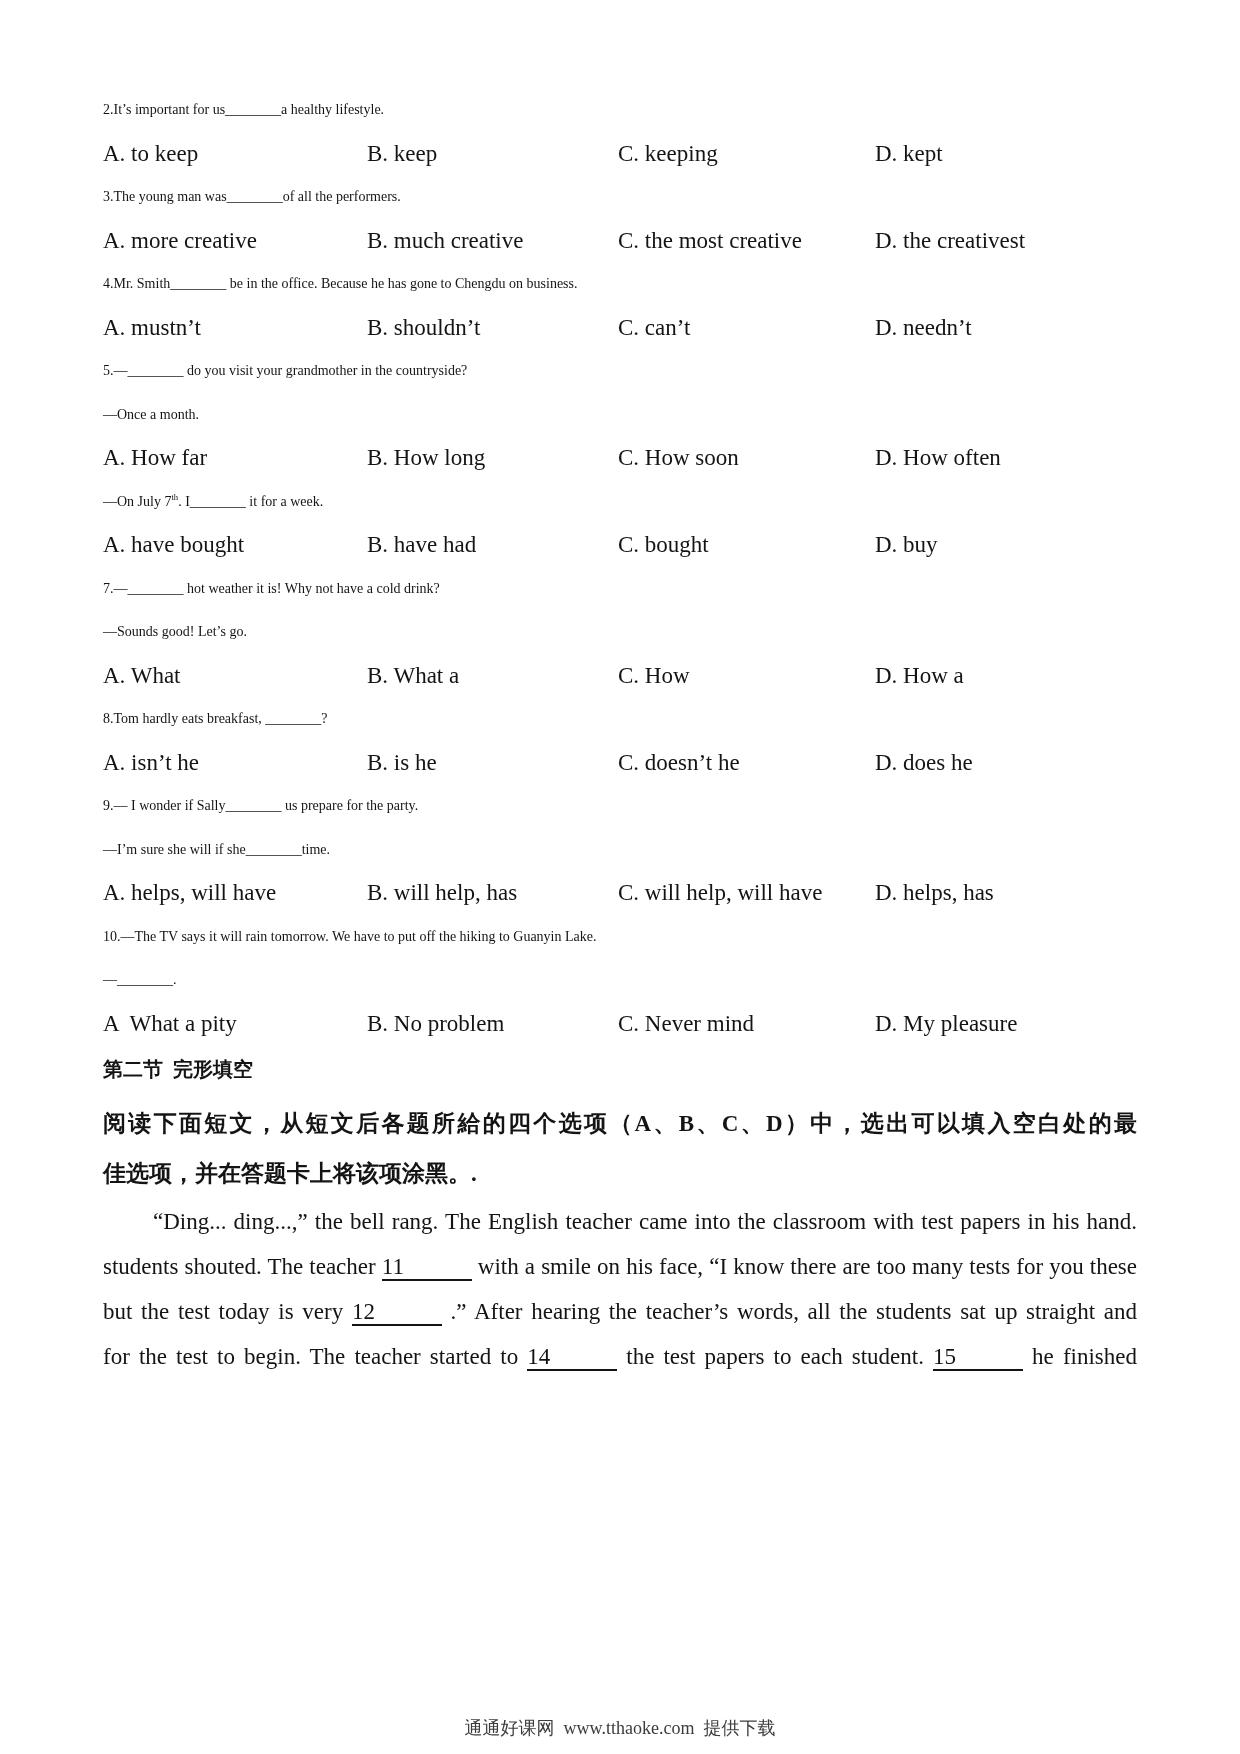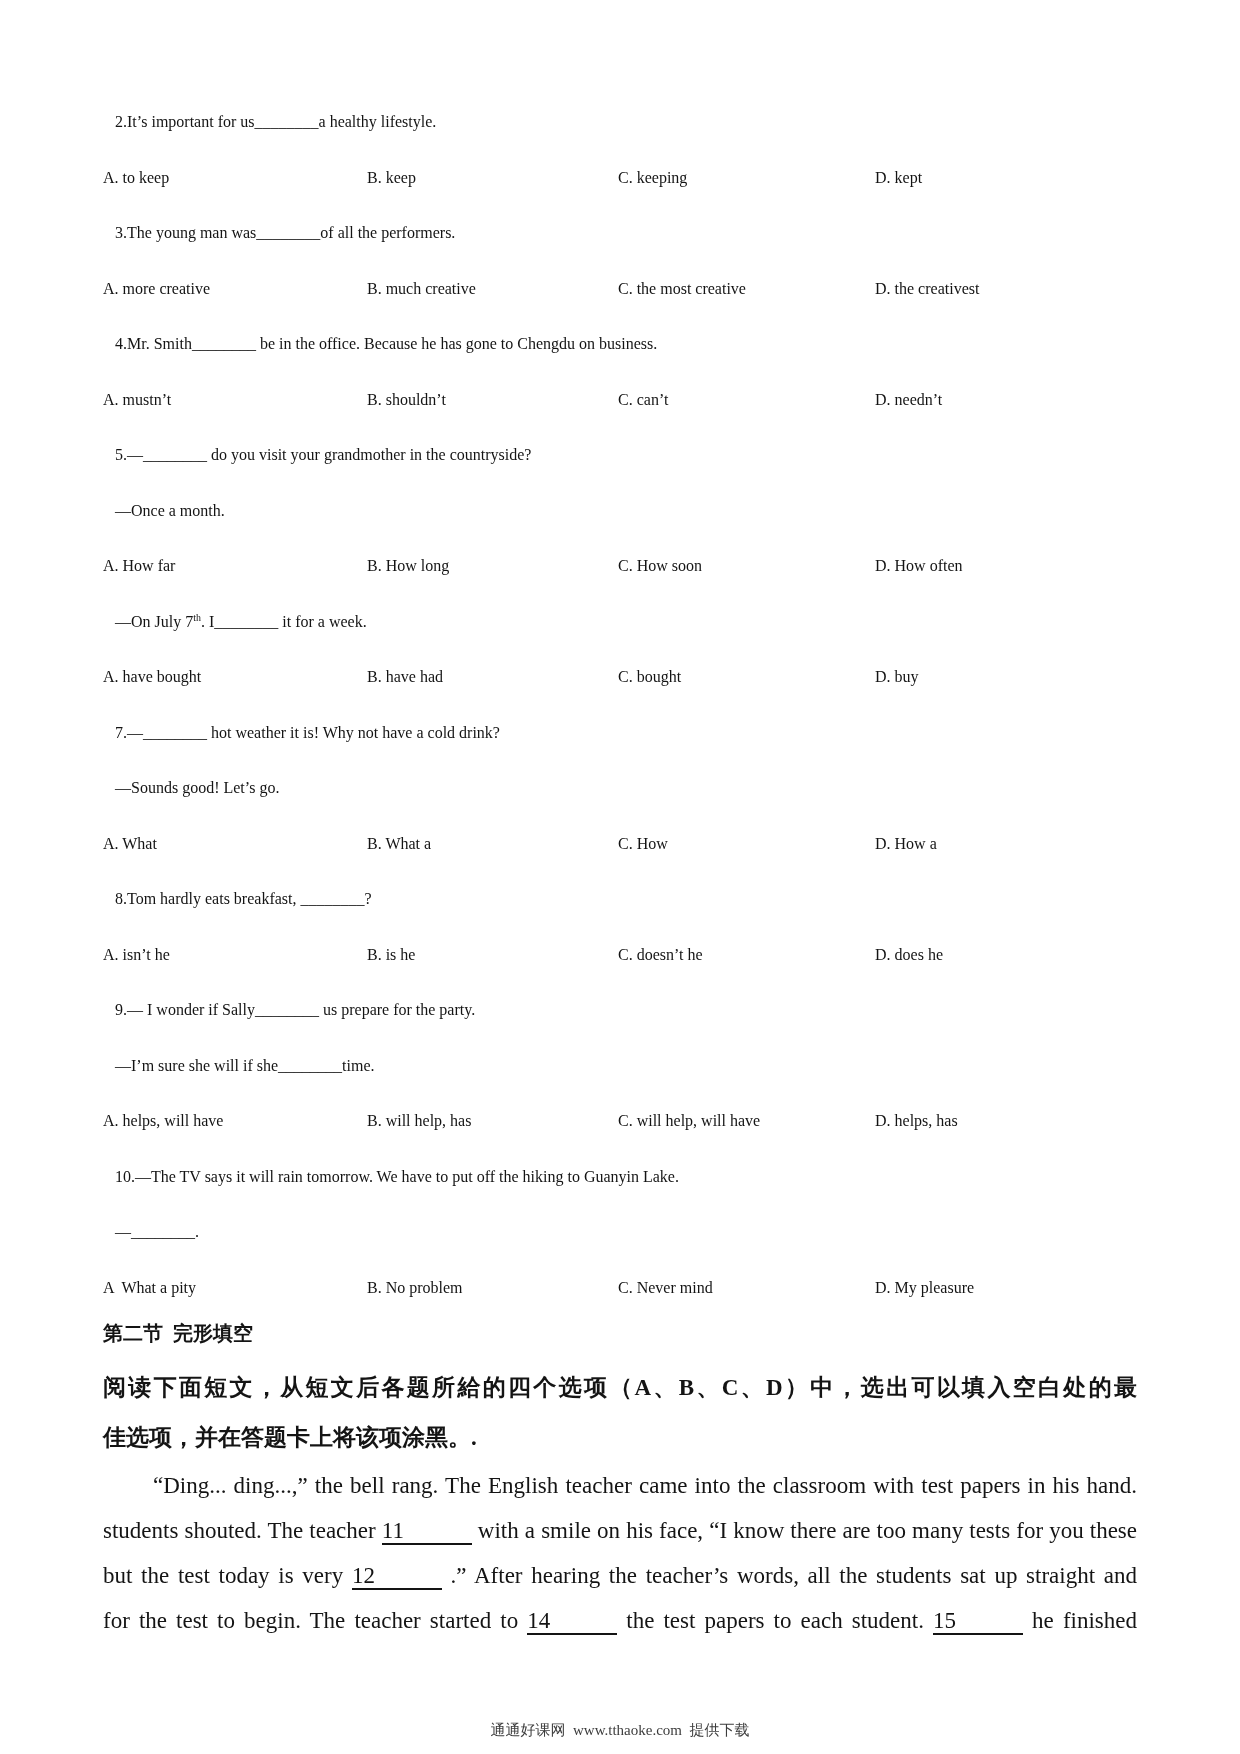--- a/index.html
+++ b/index.html
@@ -8,29 +8,29 @@
     width: 1240px;
     height: 1754px;
     background: #ffffff;
     box-sizing: border-box;
     padding: 88px 103px 0 103px;
     font-family: "Liberation Serif", "DejaVu Serif", "DejaVu Sans", serif;
     color: #141414;
     overflow: hidden;
   }
   .line {
-    margin: 12px;
-    font-size: 16px;
+    margin: 0;
+    font-size: 14px;
     line-height: 43.5px;
     white-space: pre-wrap;
   }
   .opts {
     display: grid;
     grid-template-columns: 264px 251px 257px 1fr;
-    font-size: 16px;
+    font-size: 23px;
     line-height: 43.5px;
   }
   .opts span { white-space: pre; }
   .sec-heading {
     margin: 6px 0 0 0;
     font-size: 20px;
     font-weight: bold;
     line-height: 36px;
     white-space: pre-wrap;
   }
@@ -60,21 +60,21 @@
     border-bottom: 2px solid #141414;
     line-height: 24px;
     font-family: Liberation Serif, serif;
   }
   sup { font-size: 0.62em; line-height: 0; font-family: Liberation Serif, serif; }
   .footer {
     position: absolute;
     left: 0; right: 0;
     bottom: 14px;
     text-align: center;
-    font-size: 15px;
+    font-size: 18px;
     color: #3c3c3c;
     white-space: pre;
     font-family: "Liberation Serif", "DejaVu Sans", serif;
   }
 </style>
 </head>
 <body>
 
 <div class="page">
 

